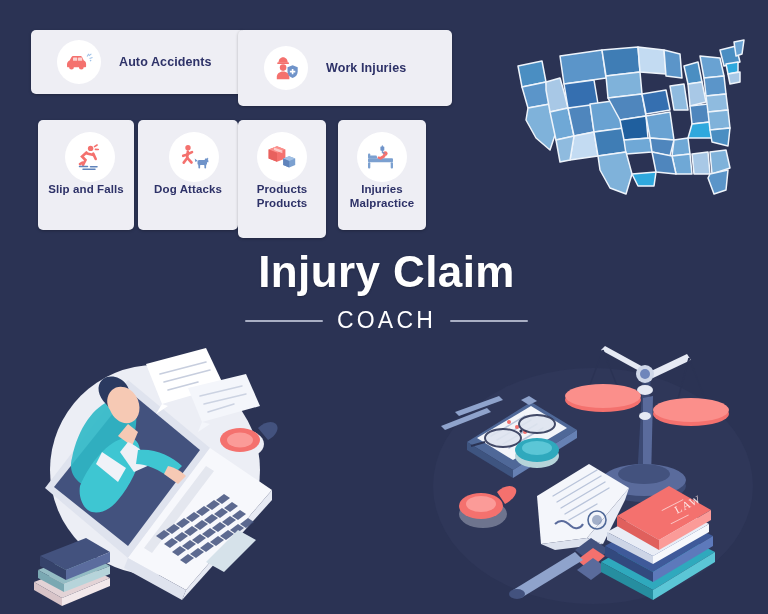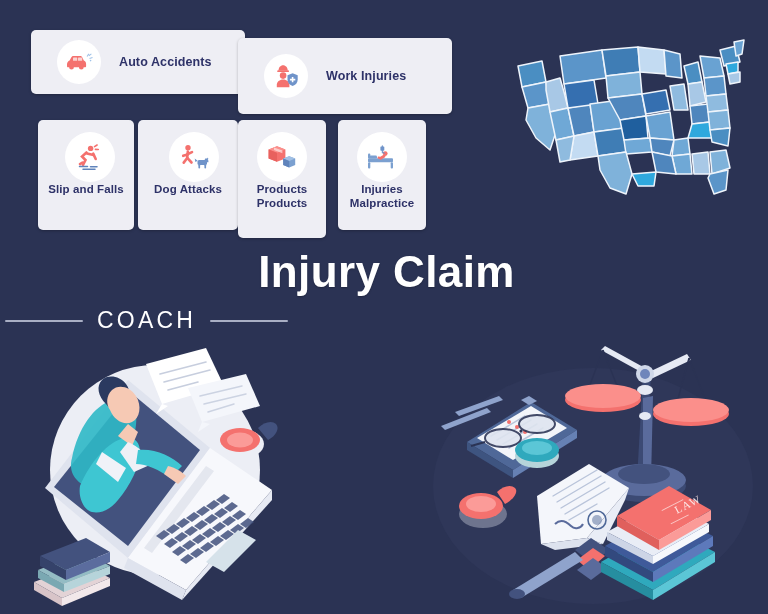--- a/index.html
+++ b/index.html
@@ -44,21 +44,21 @@
   }
 
   
   .brand{position:absolute;left:5px;right:0;text-align:center;}
   .brand-title{
     color:#ffffff;font-size:44px;font-weight:bold;
     letter-spacing:.4px;line-height:1;
     text-shadow:0 1px 2px rgba(0,0,0,.25);
   }
   .brand-sub{
-    display:flex;align-items:center;
+    display:flex;align-items:center;justify-content:center;
     gap:14px;margin-top:13px;
   }
   .brand-sub .rule{
     width:78px;height:2px;background:#a9afc4;border-radius:1px;
   }
   .brand-sub .word{
     color:#ffffff;font-size:23px;letter-spacing:3.2px;
   }
 
   
@@ -82,21 +82,21 @@
           <path d="M22.6 5.2l1.8-2.6.9.6-1.8 2.6z"></path>
           <path d="M25.4 7.1l3-1 .3 1-3 1z"></path>
           <path d="M24.6 4.3l2.5-1.9.6.9-2.5 1.9z"></path>
           <circle cx="26.6" cy="9.6" r=".8"></circle>
         </g>
       </svg>
     </div>
     <div class="card-label">Auto Accidents</div>
   </div>
 
-  <div class="card wide" style="left:238px;top:30px;width:188px;height:76px;margin-top:8px;">
+  <div class="card wide" style="left:238px;top:30px;width:188px;height:76px;">
     <div class="iconwrap">
       <svg width="30" height="28" viewBox="0 0 30 28">
         <g fill="#f4716e">
           <path d="M7.5 8.6c0-3.1 2-5.4 4.6-5.4s4.6 2.3 4.6 5.4z"></path>
           <rect x="6.2" y="8.2" width="11.8" height="1.9" rx=".95"></rect>
           <circle cx="12.1" cy="13.6" r="3.3"></circle>
           <path d="M12.1 17.4c3.5 0 6.3 2.4 6.3 5.4v2.4H5.8v-2.4c0-3 2.8-5.4 6.3-5.4z"></path>
         </g>
         <path d="M21.6 11.3l5.1 1.9v4.6c0 3-2.2 5.4-5.1 6.3-2.9-.9-5.1-3.3-5.1-6.3v-4.6z" fill="#6f93c9"></path>
         <path d="M20.8 14.9h1.6v1.9h1.9v1.6h-1.9v1.9h-1.6v-1.9h-1.9v-1.6h1.9z" fill="#ffffff"></path>

